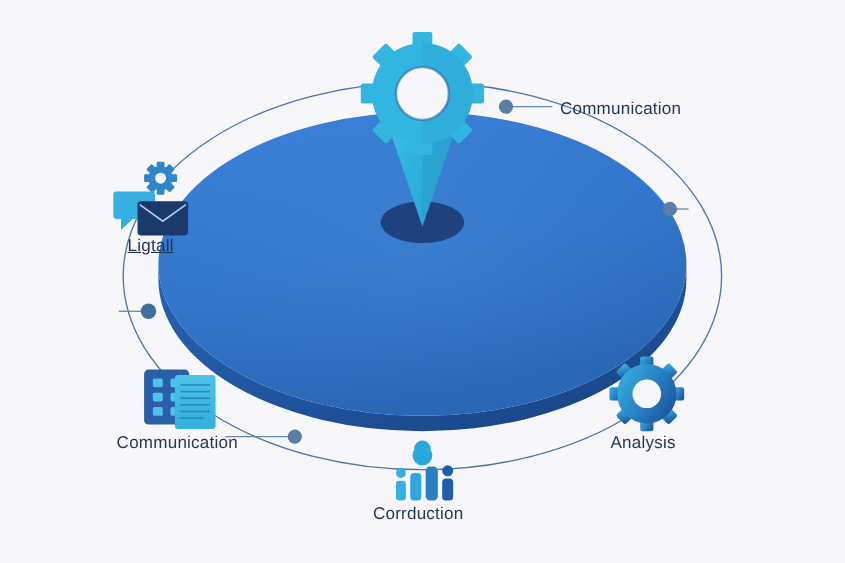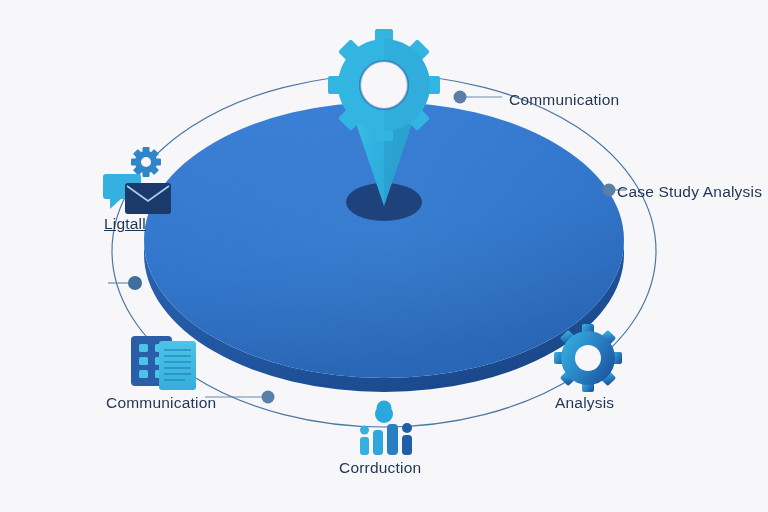--- a/index.html
+++ b/index.html
@@ -16,21 +16,21 @@
     color:#1f3552;
     font-family:"Liberation Sans", sans-serif;
     font-size:15.5px;
     letter-spacing:.2px;
     white-space:nowrap;
     line-height:1;
   }
   .lbl-communication{left:509px;top:92px;}
   .lbl-casestudy{left:617px;top:184px;}
   .lbl-professionarte{left:16px;top:274px;}
-  .lbl-ligtall{left:104px;top:216px;text-decoration:underline;}
+  .lbl-ligtall{left:116px;top:216px;text-decoration:underline;}
   .lbl-coordination{left:106px;top:395px;}
   .lbl-corrduction{left:339px;top:460px;text-align:right;}
   .lbl-analysis{left:555px;top:395px;}
 </style>
 </head>
 <body>
 
 <div id="stage">
 
   <svg class="layer" viewBox="0 0 768 512">
@@ -190,19 +190,18 @@
           <rect x="-34" y="-6" width="11" height="12" rx="2" transform="rotate(45)"></rect>
           <rect x="23" y="-6" width="11" height="12" rx="2" transform="rotate(45)"></rect>
           <circle cx="0" cy="0" r="27"></circle>
         </g>
         <circle cx="0" cy="0" r="13" fill="#f7f7f9"></circle>
       </g>
     </g>
   </svg>
 
   <div class="lbl lbl-communication">Communication</div>
-  <div class="lbl lbl-casestudy">Case Study Analysis</div>
   <div class="lbl lbl-ligtall">Ligtall</div>
   <div class="lbl lbl-coordination">Communication</div>
   <div class="lbl lbl-corrduction">Corrduction</div>
   <div class="lbl lbl-analysis">Analysis</div>
 
 </div>
 
 </body></html>

